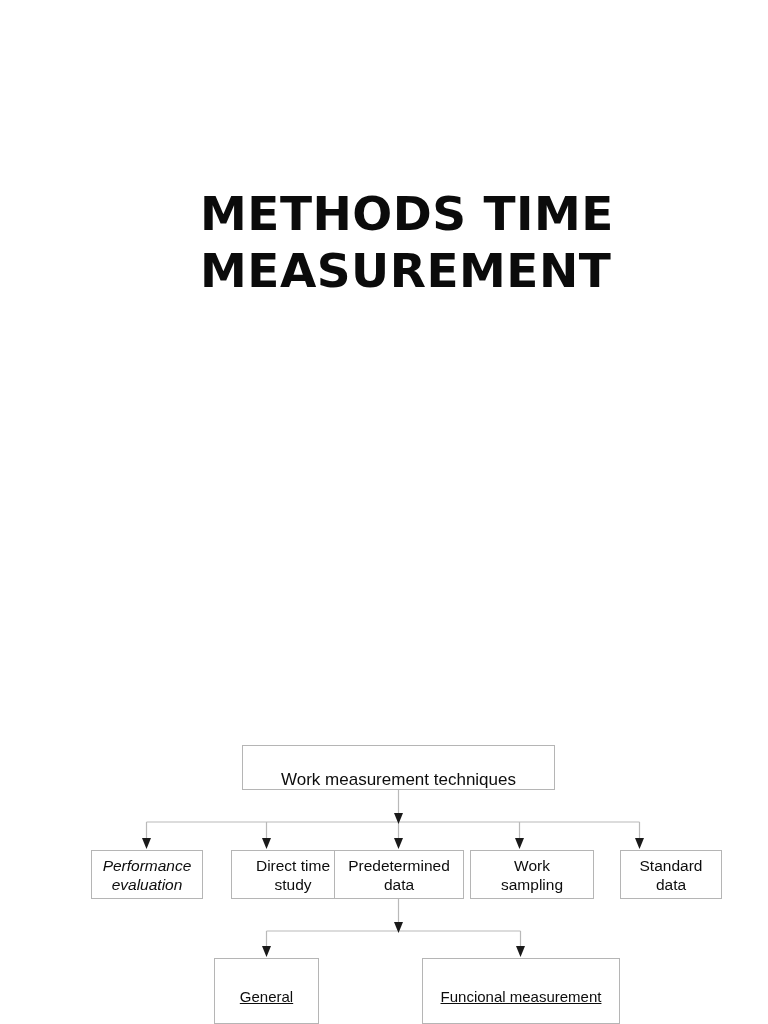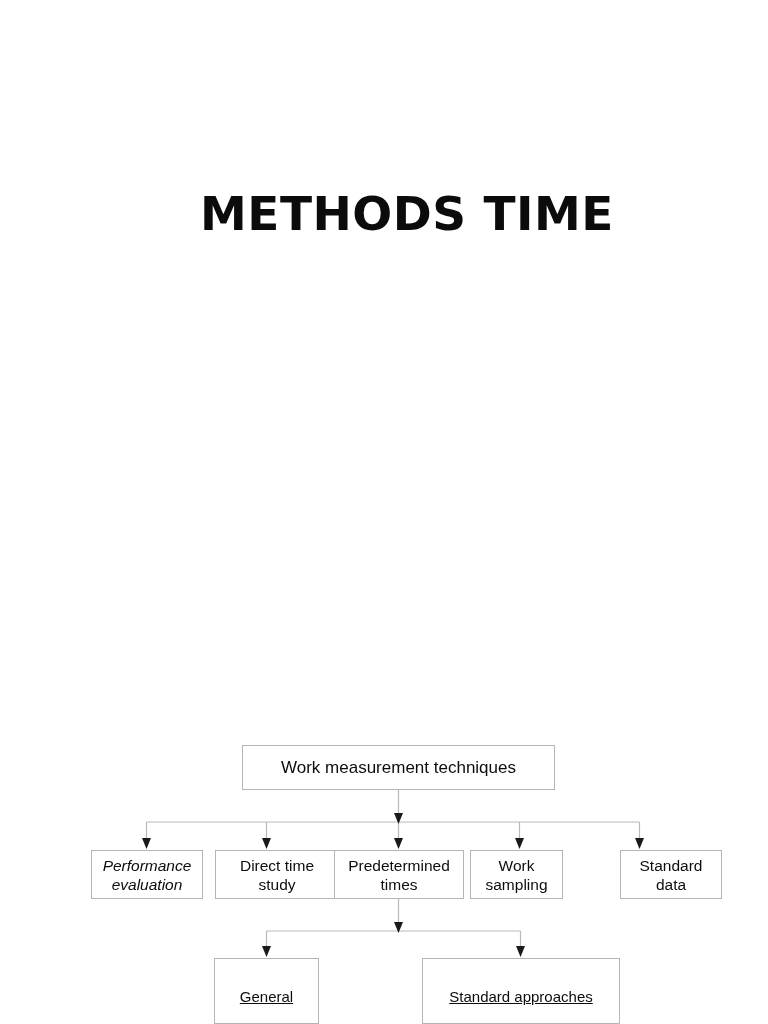--- a/index.html
+++ b/index.html
@@ -72,30 +72,31 @@
     padding: 0 4px;
     white-space: pre-line;
   }
 
   .node-root {
     left: 242px;
     top: 745px;
     width: 313px;
     height: 45px;
     font-size: 17px;
+    align-items: flex-end;
   }
 
   .lvl2 {
     top: 850px;
     height: 49px;
   }
   .n-perf      { left: 91px;  width: 112px; font-style: italic; }
-  .n-direct    { left: 215px; width: 124px; }
+  .n-direct    { left: 231px; width: 124px; }
   .n-predet    { left: 334px; width: 130px; }
-  .n-sampling  { left: 470px; width: 93px; }
+  .n-sampling  { left: 470px; width: 124px; }
   .n-standard  { left: 620px; width: 102px; }
 
   .lvl3 {
     top: 958px;
     height: 66px;
     align-items: flex-start;
     padding-top: 9px;
   }
   .n-general   { left: 214px; width: 105px; font-size: 15px; line-height: 19px; }
   .n-funcional { left: 422px; width: 198px; font-size: 15px; line-height: 19px; }
@@ -120,20 +121,21 @@
     fill: #1a1a1a;
   }
 </style>
 </head>
 <body>
 
 <div id="page">
 
   <div class="title-block">
     <div class="title-line">METHODS TIME</div>
+    <div class="title-line">MEASUREMENT</div>
   </div>
 
   <div id="flowchart">
 
     <svg class="connectors" viewBox="0 0 768 1024" xmlns="http://www.w3.org/2000/svg">
 
       <line x1="398.5" y1="790" x2="398.5" y2="822"></line>
 
       <line x1="146.5" y1="822" x2="639.5" y2="822"></line>
 
@@ -171,41 +173,41 @@
     <div class="node lvl2 n-perf">
       <span class="node-text">Performance
 evaluation</span>
     </div>
     <div class="node lvl2 n-direct">
       <span class="node-text">Direct time
 study</span>
     </div>
     <div class="node lvl2 n-predet">
       <span class="node-text">Predetermined
-times</span>
+data</span>
     </div>
     <div class="node lvl2 n-sampling">
       <span class="node-text">Work
 sampling</span>
     </div>
     <div class="node lvl2 n-standard">
       <span class="node-text">Standard
 data</span>
     </div>
 
     <div class="node lvl3 n-general">
       <span class="node-text">
         <span class="u-line">General</span><br>
         <br>
         
       </span>
     </div>
 
     <div class="node lvl3 n-funcional">
       <span class="node-text">
-        <span class="u-line">Standard approaches</span><br>
+        <span class="u-line">Funcional measurement</span><br>
         <br>
         
       </span>
     </div>
 
   </div>
 </div>
 
 </body></html>

